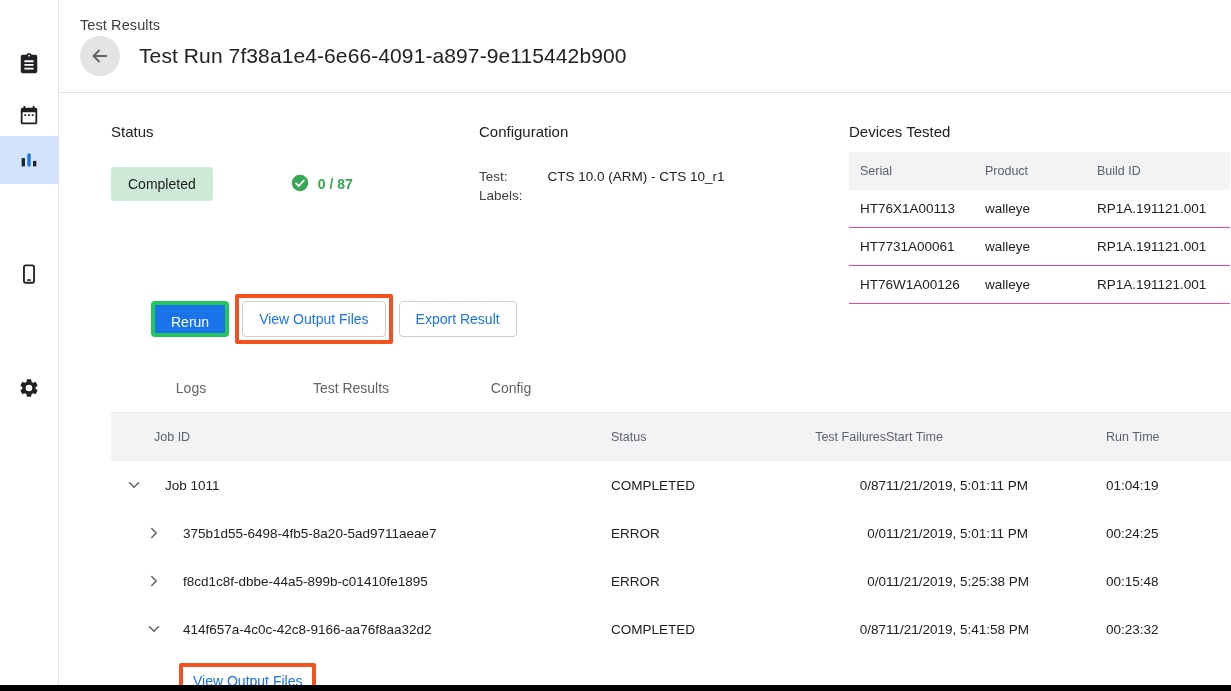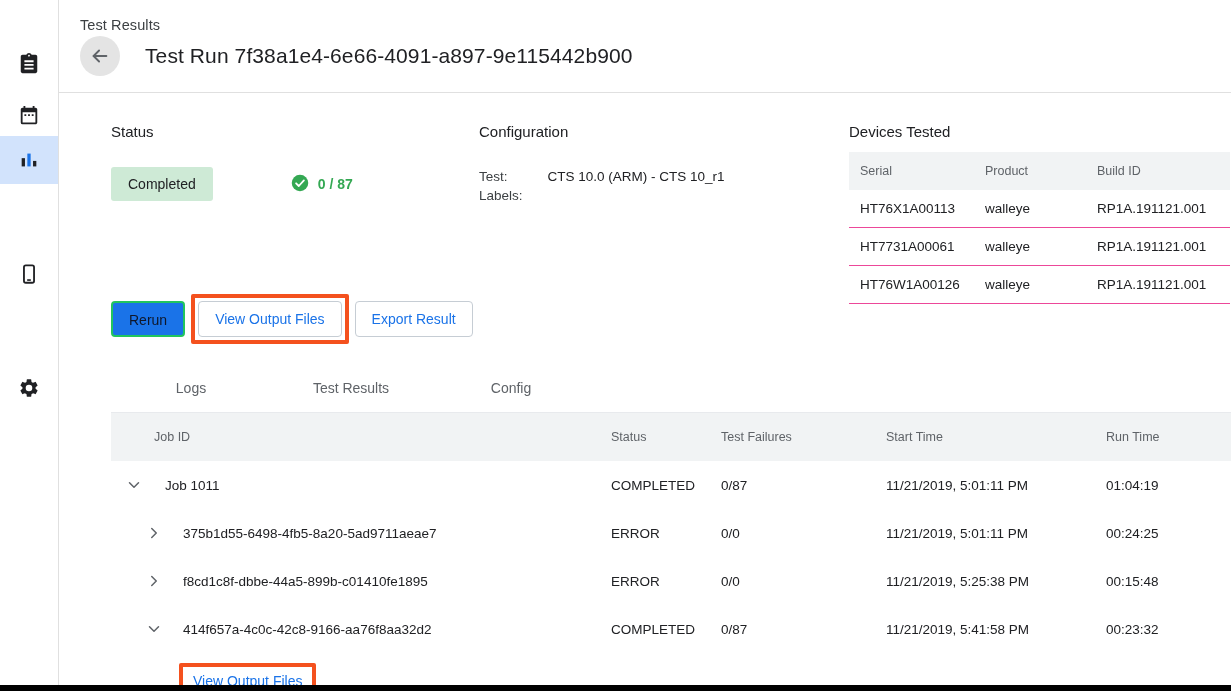--- a/index.html
+++ b/index.html
@@ -32,21 +32,21 @@
     position: absolute; left: 59px; top: 0; right: 0; height: 93px;
     background: #ffffff;
     border-bottom: 1px solid #e0e0e0;
   }
   .breadcrumb {
     position: absolute; left: 21px; top: 17px;
     font-size: 14.5px; color: #3c4043; letter-spacing: .1px;
   }
   .titlerow {
     position: absolute; left: 21px; top: 36px;
-    display: flex; align-items: center; gap: 6px;
+    display: flex; align-items: center;
   }
   .back-btn {
     width: 40px; height: 40px; border-radius: 50%;
     background: #e4e4e4; border: none; cursor: pointer;
     display: flex; align-items: center; justify-content: center;
     flex: 0 0 auto;
   }
   .back-btn svg { display:block; }
   .page-title {
     margin-left: 19px;
@@ -103,21 +103,21 @@
   .dev-table th:nth-child(1), .dev-table td:nth-child(1) { padding-left: 11px; width: 136px; }
   .dev-table th:nth-child(2), .dev-table td:nth-child(2) { width: 112px; }
 
   
   .actions { position: absolute; left: 52px; top: 201px; display: flex; align-items: center; }
   .btn {
     font-family: "Liberation Sans", sans-serif;
     font-size: 14px; border-radius: 4px; cursor: pointer;
     padding: 0 16px; height: 36px; line-height: 34px; white-space: nowrap;
   }
-  .btn-filled { background: #1a73e8; color: #0f172a; border: 2px solid #22c55e; }
+  .btn-filled { background: #1a73e8; color: #ffffff; border: 4px solid #22c55e; margin-left: 40px; }
   .btn-outline { background: #ffffff; color: #1a73e8; border: 1px solid #c6cdd4; }
   .hl-wrap {
     border: 4px solid #f4511e; border-radius: 2px;
     padding: 3px; margin: 0 6px; display: inline-block; line-height: 0;
   }
 
   
   .tabs {
     position: absolute; left: 52px; top: 272px; right: 0;
     display: flex; border-bottom: 1px solid #e8eaed; height: 48px;
@@ -137,21 +137,21 @@
   .jobs-table th {
     background: #f1f3f4; text-align: left; font-weight: 400;
     font-size: 12.5px; color: #5f6368; height: 48px; white-space: nowrap;
   }
   .jobs-table td {
     font-size: 13.5px; color: #202124; height: 48px; white-space: nowrap;
     vertical-align: middle;
   }
   .jobs-table th:nth-child(1), .jobs-table td:nth-child(1) { width: 500px; padding-left: 0; }
   .jobs-table th:nth-child(2), .jobs-table td:nth-child(2) { width: 110px; }
-  .jobs-table th:nth-child(3), .jobs-table td:nth-child(3) { width: 165px; }
+  .jobs-table th:nth-child(3), .jobs-table td:nth-child(3) { width: 165px; text-align: right; }
   .jobs-table th:nth-child(4), .jobs-table td:nth-child(4) { width: 220px; }
   .jobs-table th:nth-child(5), .jobs-table td:nth-child(5) { width: 125px; }
   .jobs-table th:nth-child(1) { padding-left: 43px; }
   .jobs-table th:nth-child(2) { padding-left: 0; }
 
   .jobcell { display: flex; align-items: center; }
   .jobcell.lvl0 { padding-left: 14px; }
   .jobcell.lvl1 { padding-left: 34px; }
   .chev { width: 22px; flex: 0 0 auto; display: flex; align-items: center; cursor: pointer; }
   .jobname { margin-left: 18px; }

